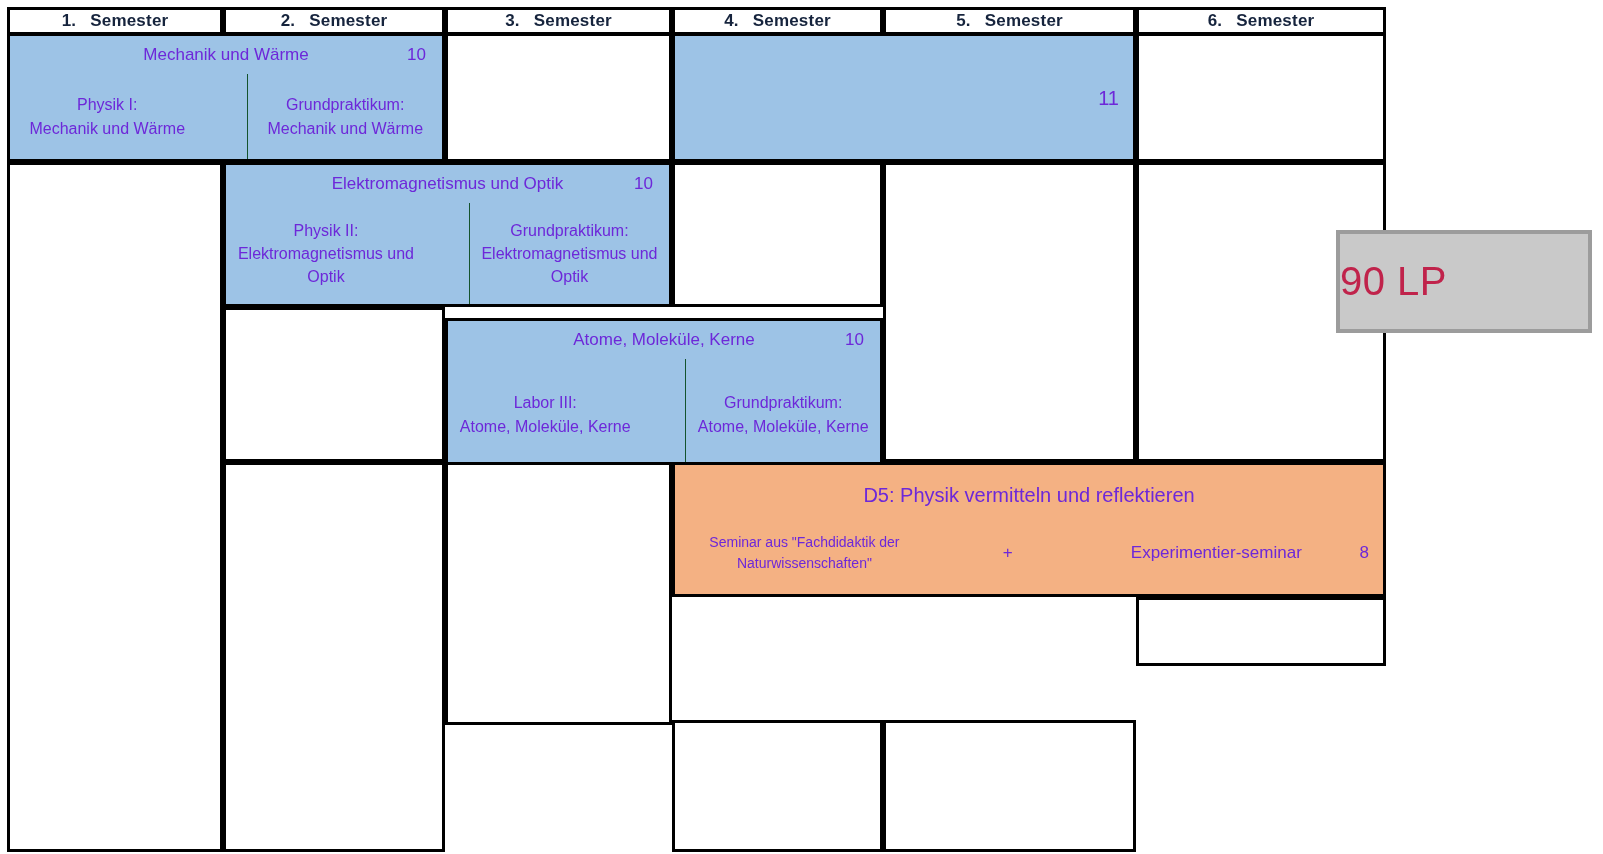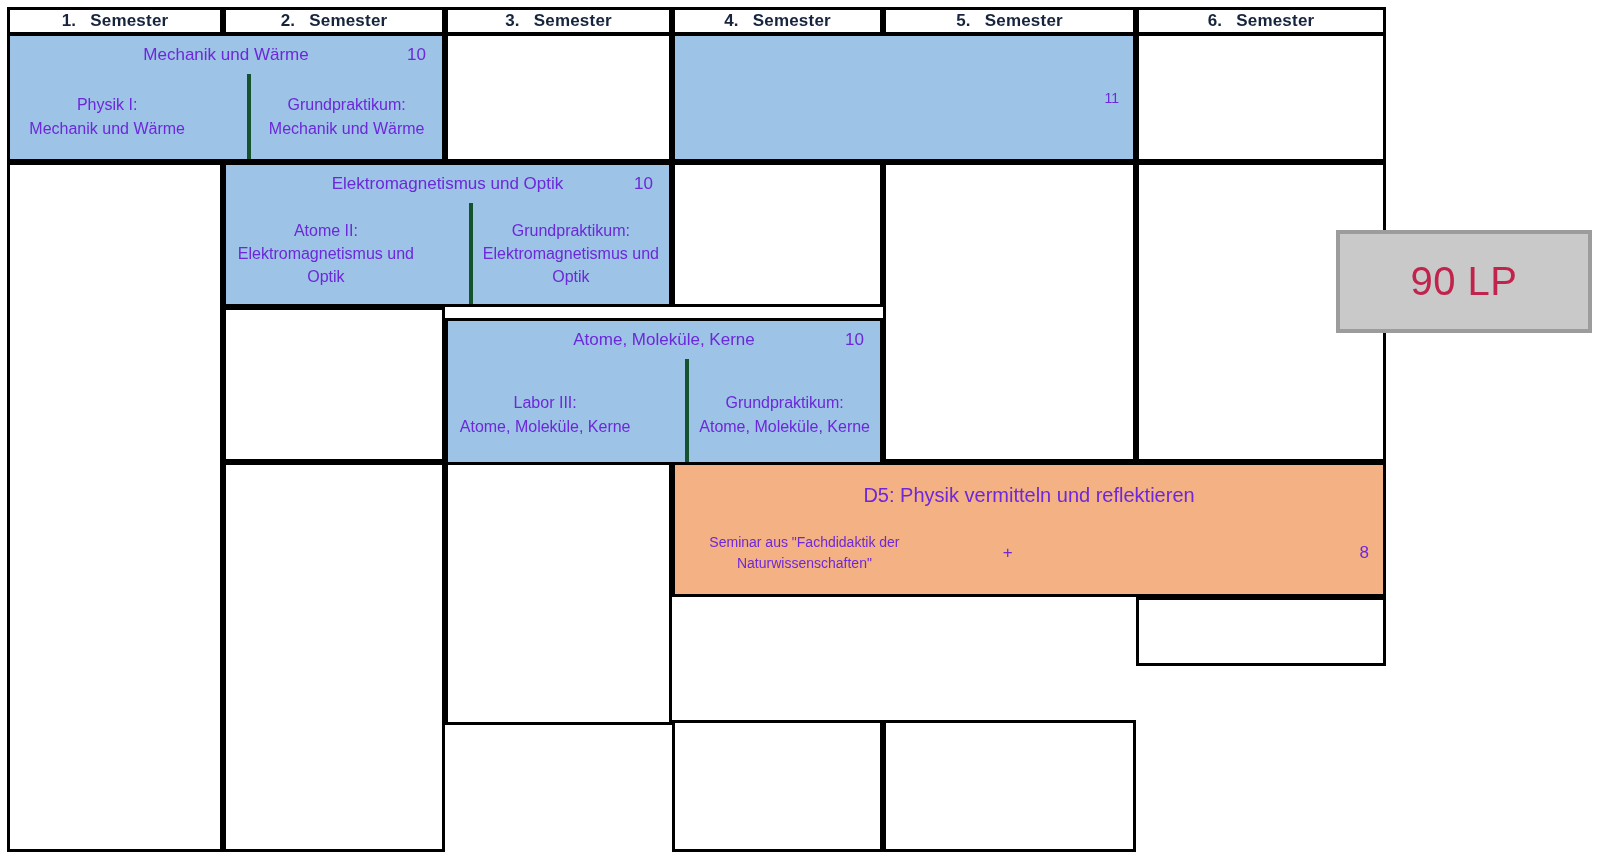--- a/index.html
+++ b/index.html
@@ -20,41 +20,41 @@
 
   
   .mod{flex-direction:column;justify-content:flex-start;padding:0;}
   .mod .toprow{display:flex;align-items:center;width:100%;height:38px;flex:0 0 38px;
                position:relative;justify-content:center;}
   .mod .toprow .ttl{font-size:17px;}
   .mod .toprow .lp{position:absolute;right:16px;top:50%;transform:translateY(-50%);font-size:17px;}
   .mod .subs{display:flex;width:100%;flex:1 1 auto;gap:43px;}
   .mod .sub{flex:1 1 50%;display:flex;align-items:center;justify-content:center;
             text-align:center;font-size:16px;line-height:1.45;padding:0 6px;box-sizing:border-box;}
-  .mod .sub.right{border-left:4px solid #14532d;}
+  .mod .sub.right{border-left:1px solid #14532d;}
 
   
   .simple{position:relative;}
   .simple .txt{font-size:17px;line-height:1.45;padding:0 46px 0 10px;}
-  .simple .lp{position:absolute;right:14px;top:50%;transform:translateY(-50%);font-size:14px;}
+  .simple .lp{position:absolute;right:14px;top:50%;transform:translateY(-50%);font-size:20px;}
 
   
   .d5{flex-direction:column;padding:0;}
   .d5 .hdrline{width:100%;flex:0 0 46px;display:flex;align-items:flex-end;justify-content:center;
                font-size:20px;padding-bottom:4px;box-sizing:border-box;}
   .d5 .body{display:flex;width:100%;flex:1 1 auto;align-items:center;position:relative;}
   .d5 .p1{flex:0 0 36%;font-size:14px;line-height:1.5;text-align:center;padding-left:4px;box-sizing:border-box;}
   .d5 .plus{flex:0 0 22%;font-size:17px;text-align:center;}
   .d5 .p2{flex:1 1 auto;font-size:17px;line-height:1.5;text-align:center;padding-right:36px;box-sizing:border-box;}
   .d5 .lp{position:absolute;right:14px;top:50%;transform:translateY(-50%);font-size:17px;}
 
   
   .callout{position:absolute;left:1336px;top:230px;width:256px;height:103px;
            background:#C9C9C9;border:4px solid #9C9C9C;box-sizing:border-box;
-           display:flex;align-items:center;justify-content:center;}
+           display:flex;align-items:center;}
   .callout .lbl{font-size:40px;color:#C0234B;letter-spacing:.5px;}
 </style>
 </head>
 <body>
 
 <div id="stage">
 
   <div class="tbl">
 
     <div class="cell hdr" style="left:0px;top:0px;width:216px;height:28px;">
@@ -112,21 +112,21 @@
     <div class="cell" style="left:1129px;top:26px;width:250px;height:129px;"></div>
 
     <div class="cell mod blue" style="left:216px;top:155px;width:449px;height:145px;">
       <div class="toprow">
         <span class="ttl">Elektromagnetismus und Optik</span>
         <span class="lp">10</span>
       </div>
       <div class="subs">
         <div class="sub">
           <span>
-            <span>Atome II:</span><br>
+            <span>Physik II:</span><br>
             <span>Elektromagnetismus und Optik</span>
           </span>
         </div>
         <div class="sub right">
           <span>
             <span>Grundpraktikum:</span><br>
             <span>Elektromagnetismus und Optik</span>
           </span>
         </div>
       </div>
@@ -159,20 +159,21 @@
       </div>
     </div>
 
     <div class="cell" style="left:438px;top:455px;width:227px;height:263px;"></div>
 
     <div class="cell d5 orange" style="left:665px;top:455px;width:714px;height:135px;">
       <div class="hdrline">D5: Physik vermitteln und reflektieren</div>
       <div class="body">
         <div class="p1">Seminar aus "Fachdidaktik der Naturwissenschaften"</div>
         <div class="plus">+</div>
+        <div class="p2">Experimentier-seminar</div>
         <span class="lp">8</span>
       </div>
     </div>
 
     <div class="cell simple lblue" style="left:665px;top:590px;width:464px;height:69px;">
       <span class="txt">D3: Demonstrationspraktikum (Labor + Schulversuche)</span>
       <span class="lp">11</span>
     </div>
     <div class="cell" style="left:1129px;top:590px;width:250px;height:69px;"></div>
 

